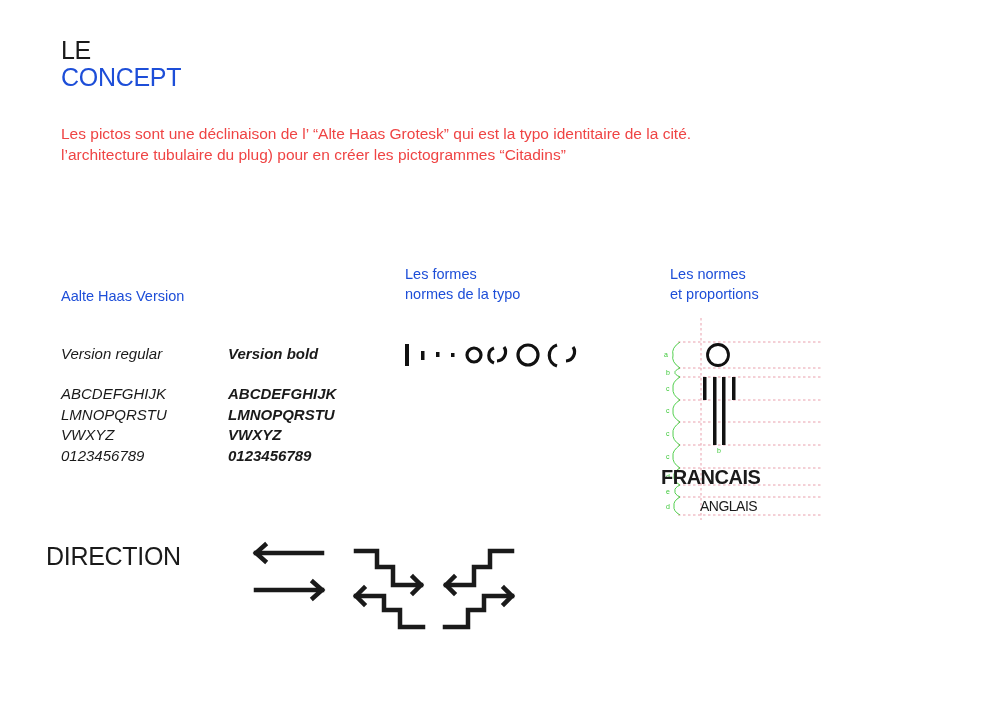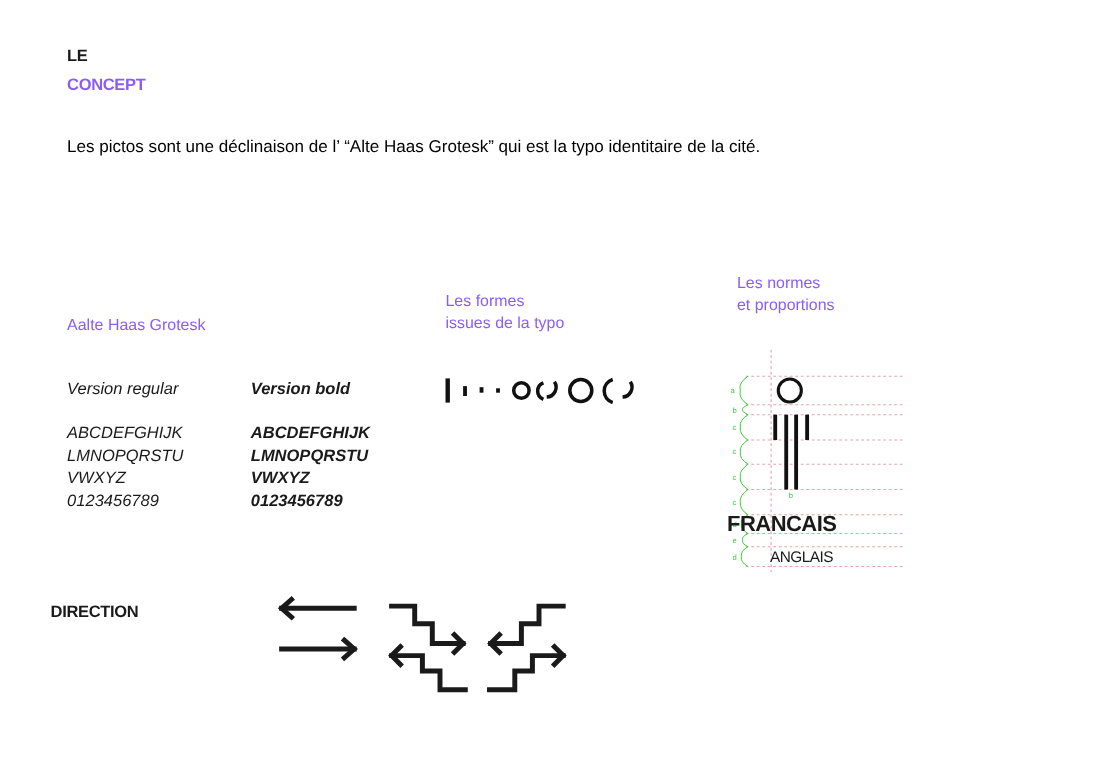--- a/index.html
+++ b/index.html
@@ -1,81 +1,82 @@
 <!DOCTYPE html>
 <html><head>
 <meta charset="utf-8">
 <style>
   html, body { margin:0; padding:0; }
   body {
     width:1000px; height:707px; background:#ffffff; position:relative; overflow:hidden;
     font-family:"Liberation Sans", sans-serif; color:#1a1a1a;
   }
   .abs { position:absolute; }
-  .green { color:#8b5cf6; }
-  .title { font-weight:bold; font-size:15px; line-height:27px; letter-spacing:-0.3px; }
-  .intro { left:61px; top:124px; font-size:15.5px; line-height:20.5px; color:#000000; }
+  .green { color:#1d4ed8; }
+  .title { font-weight:normal; font-size:25px; line-height:27px; letter-spacing:-0.3px; }
+  .intro { left:61px; top:124px; font-size:15.5px; line-height:20.5px; color:#ef4444; }
   .sub { font-weight:normal; font-size:14.5px; line-height:20px; }
   .glyphs { font-size:15px; line-height:20.5px;font-style:italic; }
   .glyphs.bold { font-weight:bold; }
   svg { position:absolute; overflow:visible; }
 </style>
 </head>
 <body>
 
 <div class="abs title" style="left:61px; top:37px;">
   <div>LE</div>
   <div class="green">CONCEPT</div>
 </div>
 
 <div class="abs intro">
   <div>Les pictos sont une déclinaison de l’ “Alte Haas Grotesk” qui est la typo identitaire de la cité.</div>
+  <div>l’architecture tubulaire du plug) pour en créer les pictogrammes “Citadins”</div>
 </div>
 
-<div class="abs sub green" style="left:61px; top:286px;">Aalte Haas Grotesk</div>
+<div class="abs sub green" style="left:61px; top:286px;">Aalte Haas Version</div>
 
 <div class="abs glyphs" style="left:61px; top:344px;">Version regular</div>
 <div class="abs glyphs bold" style="left:228px; top:344px;">Version bold</div>
 
 <div class="abs glyphs" style="left:61px; top:384px;">
   <div>ABCDEFGHIJK</div>
   <div>LMNOPQRSTU</div>
   <div>VWXYZ</div>
   <div>0123456789</div>
 </div>
 <div class="abs glyphs bold" style="left:228px; top:384px;">
   <div>ABCDEFGHIJK</div>
   <div>LMNOPQRSTU</div>
   <div>VWXYZ</div>
   <div>0123456789</div>
 </div>
 
 <div class="abs sub green" style="left:405px; top:264px;">
   <div>Les formes</div>
-  <div>issues de la typo</div>
+  <div>normes de la typo</div>
 </div>
 
 <svg style="left:0; top:0;" width="1000" height="707">
   <g fill="#111" stroke="none">
     <rect x="405" y="344" width="4" height="22"></rect>
     <rect x="421" y="351" width="3.5" height="9"></rect>
     <rect x="436" y="352" width="3.5" height="5"></rect>
     <rect x="451" y="353" width="3.5" height="4"></rect>
   </g>
   <g fill="none" stroke="#111" stroke-width="3.2">
     <circle cx="474" cy="355" r="7"></circle>
     <path d="M494 348 A8 8 0 0 0 494 363"></path>
     <path d="M504 347 A9 9 0 0 1 497 361"></path>
     <circle cx="528" cy="355" r="10"></circle>
     <path d="M557 345 A11 11 0 0 0 557 366"></path>
     <path d="M573 347 A9 9 0 0 1 566 361"></path>
   </g>
 </svg>
 
-<div class="abs sub green" style="left:670px; top:248px;">
+<div class="abs sub green" style="left:670px; top:264px;">
   <div>Les normes</div>
   <div>et proportions</div>
 </div>
 
 <svg style="left:0; top:0;" width="1000" height="707">
 
   <g stroke="#e9a0ad" stroke-width="1" stroke-dasharray="2.5,2.5" fill="none">
     <line x1="701" y1="318" x2="701" y2="520"></line>
     <line x1="678" y1="342" x2="822" y2="342"></line>
     <line x1="678" y1="368" x2="822" y2="368"></line>

